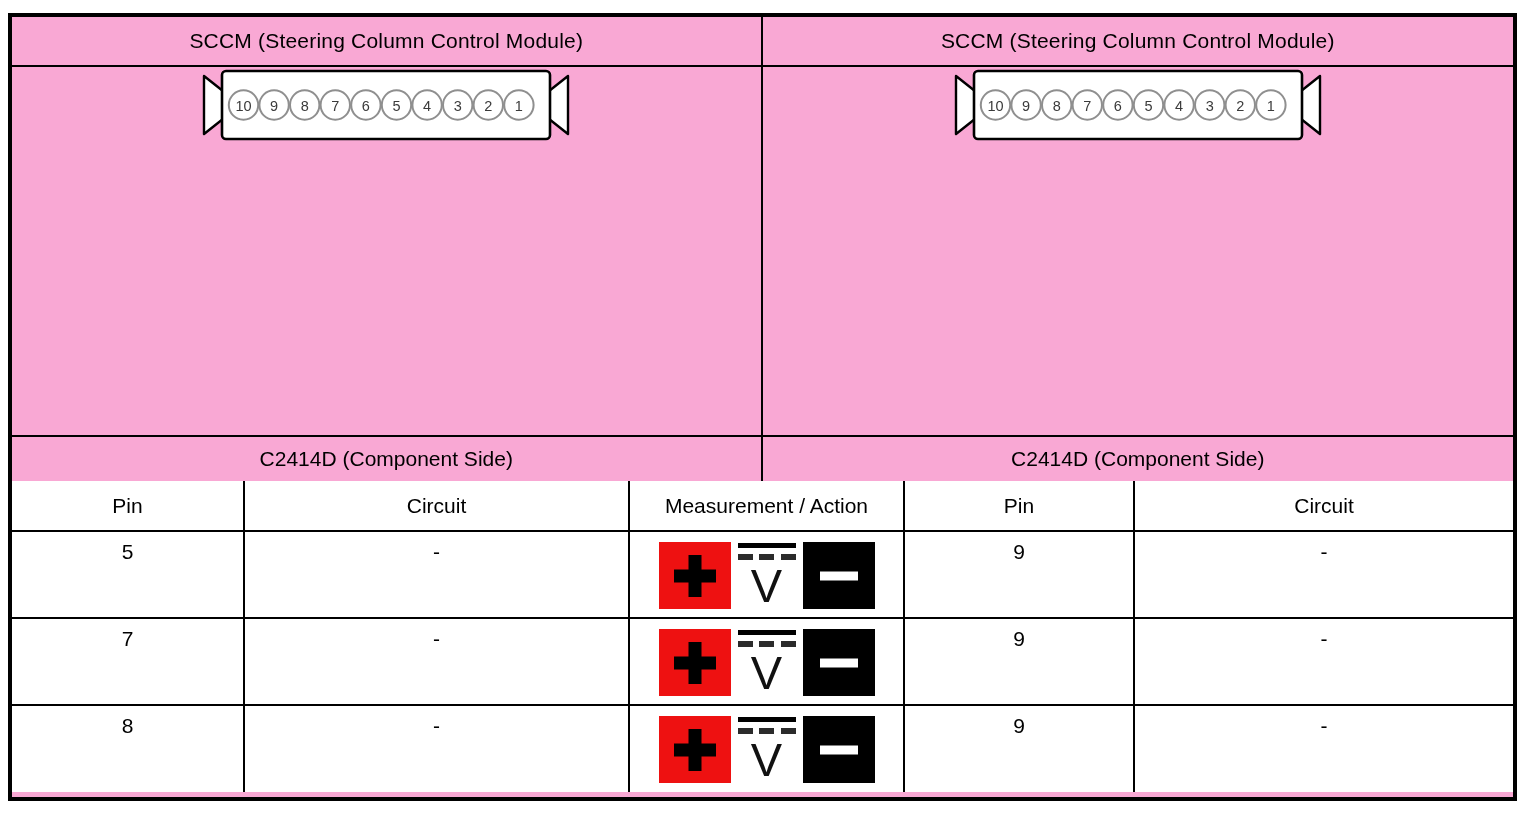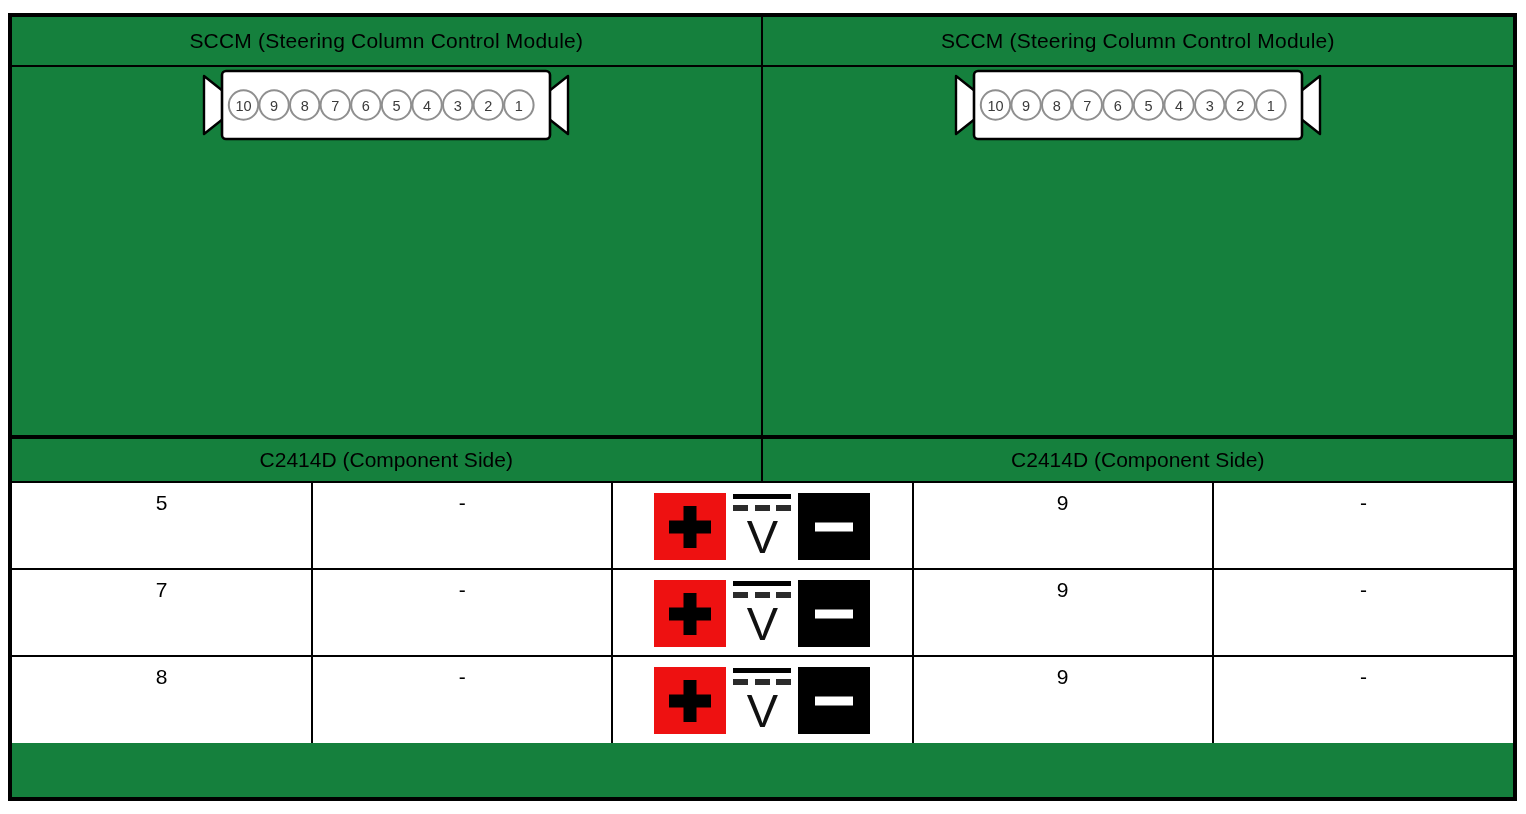--- a/index.html
+++ b/index.html
@@ -1,33 +1,33 @@
 <!DOCTYPE html>
 <html><head>
 <meta charset="utf-8">
 <style>
   html,body{margin:0;padding:0;background:#ffffff;}
   body{font-family:"Liberation Sans","DejaVu Sans",sans-serif;color:#000;}
   .sheet{position:relative;width:1526px;height:814px;background:#fff;}
   .frame{
     position:absolute;left:8px;top:13px;width:1509px;height:788px;
-    border:4px solid #000;box-sizing:border-box;background:#15803d;
+    border:4px solid #000;box-sizing:border-box;background:#f9a8d4;
   }
   
   .top-block{display:flex;width:100%;}
   .panel{width:50%;box-sizing:border-box;display:flex;flex-direction:column;}
   .panel.left{border-right:2px solid #000;}
   .panel-title{
     height:50px;box-sizing:border-box;border-bottom:2px solid #000;
     display:flex;align-items:center;justify-content:center;
     font-size:21px;letter-spacing:.2px;
   }
   .panel-body{height:368px;display:flex;align-items:flex-start;justify-content:center;}
   .panel-label{
-    height:46px;box-sizing:border-box;border-top:4px solid #000000;
+    height:46px;box-sizing:border-box;border-top:2px solid #000000;
     display:flex;align-items:center;justify-content:center;font-size:21px;
   }
   
   table.pin-table{border-collapse:collapse;table-layout:fixed;width:100%;}
   .pin-table td,.pin-table th{
     border:2px solid #000;font-weight:normal;font-size:21px;text-align:center;
     box-sizing:border-box;background:#fff;padding:0;
   }
   .pin-table th{height:50px;vertical-align:middle;border-top:none;}
   .pin-table td{height:87px;vertical-align:top;padding-top:8px;}
@@ -139,20 +139,27 @@
               <text x="316.9" y="43.5">1</text>
             </g>
           </svg>
         </div>
         <div class="panel-label">C2414D (Component Side)</div>
       </div>
     </div>
 
     <table class="pin-table">
       <tbody>
+          <tr>
+        <th class="col-pin-l">Pin</th>
+        <th class="col-circuit-l">Circuit</th>
+        <th class="col-meas">Measurement / Action</th>
+        <th class="col-pin-r">Pin</th>
+        <th class="col-circuit-r">Circuit</th>
+      </tr>
 
       <tr>
         <td>5</td>
         <td>-</td>
         <td class="meas-cell">
           <div class="meas-group">
             <div class="lead-box pos plus-shape"></div>
             <div class="dcv">
               <div class="bar-solid"></div>
               <div class="bar-dashed">

